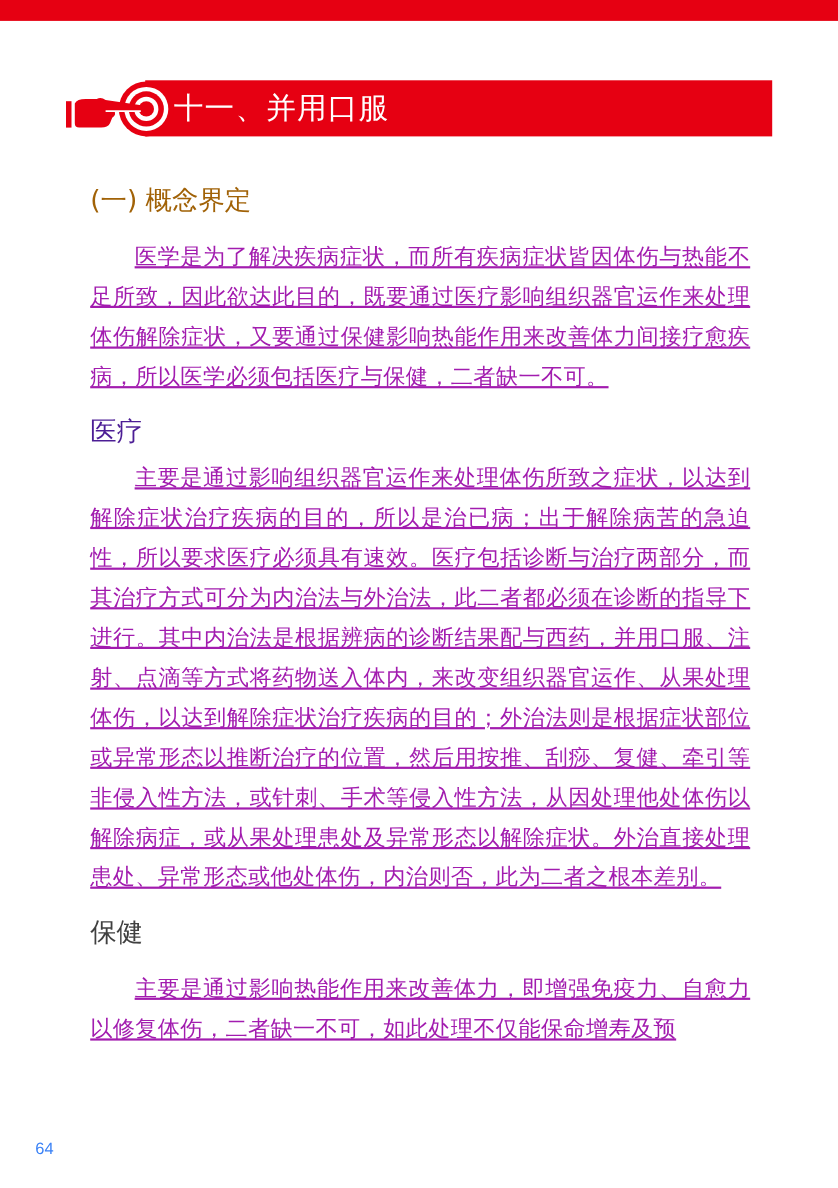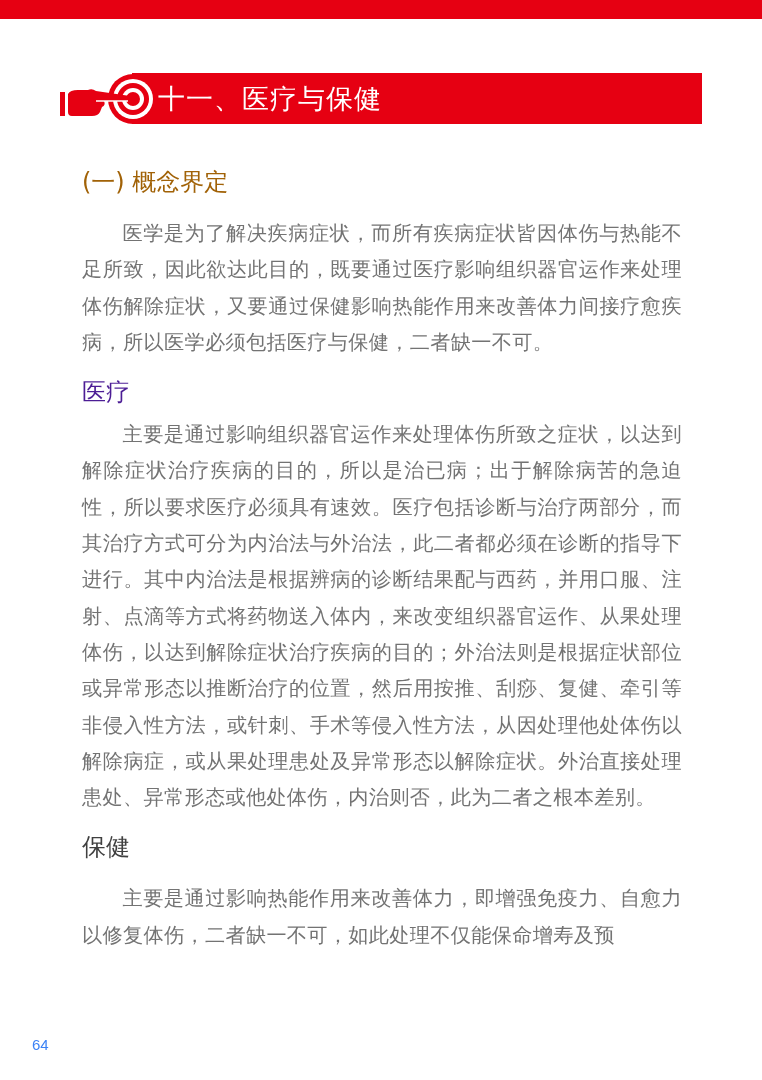--- a/index.html
+++ b/index.html
@@ -70,22 +70,23 @@
     }
     .h-concept { color: #a16207; margin-top: 2px; }
     .h-medical { color: #4c1d95; }
     .h-health { color: #404040; }
     .paragraph {
       margin: 0;
       font-size: 20.2px;
       line-height: 36.3px;
       text-indent: 2em;
       text-align: justify;
-      color: #737373;
+      color: #a21caf;
       letter-spacing: 0.3px;
+      text-decoration: underline;
     }
     .p-concept { margin-top: 13px; margin-bottom: 12px; }
     .p-medical { margin-top: 4px; margin-bottom: 12px; }
     .p-health  { margin-top: 13px; }
     .page-number {
       position: absolute;
       left: 32px;
       top: 1036px;
       font-size: 15px;
       color: #3b82f6;
@@ -105,21 +106,21 @@
     <circle cx="75" cy="27" r="20" fill="#ffffff"></circle>
     <circle cx="75" cy="27" r="16" fill="#e60012"></circle>
     <circle cx="75" cy="27" r="11" fill="#ffffff"></circle>
     <circle cx="75" cy="27" r="7" fill="#e60012"></circle>
 
     <rect x="2" y="20" width="5" height="24" fill="#e60012"></rect>
 
     <path d="M10 22 Q12 18 20 18 L30 18 Q34 16 38 19 L72 24 Q76 26 72 29 L46 29 Q48 33 44 35 L42 40 Q40 44 34 44 L14 44 Q10 44 10 40 Z" fill="#e60012"></path>
     <path d="M38 29 L70 29" stroke="#ffffff" stroke-width="1.5"></path>
   </svg>
-  <div class="chapter-title">十一、医疗与保健</div>
+  <div class="chapter-title">十一、并用口服</div>
 </div>
 
 <div class="content">
   <h2 class="section-heading h-concept">(一) 概念界定</h2>
   <p class="paragraph p-concept">医学是为了解决疾病症状，而所有疾病症状皆因体伤与热能不足所致，因此欲达此目的，既要通过医疗影响组织器官运作来处理体伤解除症状，又要通过保健影响热能作用来改善体力间接疗愈疾病，所以医学必须包括医疗与保健，二者缺一不可。</p>
 
   <h2 class="section-heading h-medical">医疗</h2>
   <p class="paragraph p-medical">主要是通过影响组织器官运作来处理体伤所致之症状，以达到解除症状治疗疾病的目的，所以是治已病；出于解除病苦的急迫性，所以要求医疗必须具有速效。医疗包括诊断与治疗两部分，而其治疗方式可分为内治法与外治法，此二者都必须在诊断的指导下进行。其中内治法是根据辨病的诊断结果配与西药，并用口服、注射、点滴等方式将药物送入体内，来改变组织器官运作、从果处理体伤，以达到解除症状治疗疾病的目的；外治法则是根据症状部位或异常形态以推断治疗的位置，然后用按推、刮痧、复健、牵引等非侵入性方法，或针刺、手术等侵入性方法，从因处理他处体伤以解除病症，或从果处理患处及异常形态以解除症状。外治直接处理患处、异常形态或他处体伤，内治则否，此为二者之根本差别。</p>
 
   <h2 class="section-heading h-health">保健</h2>

